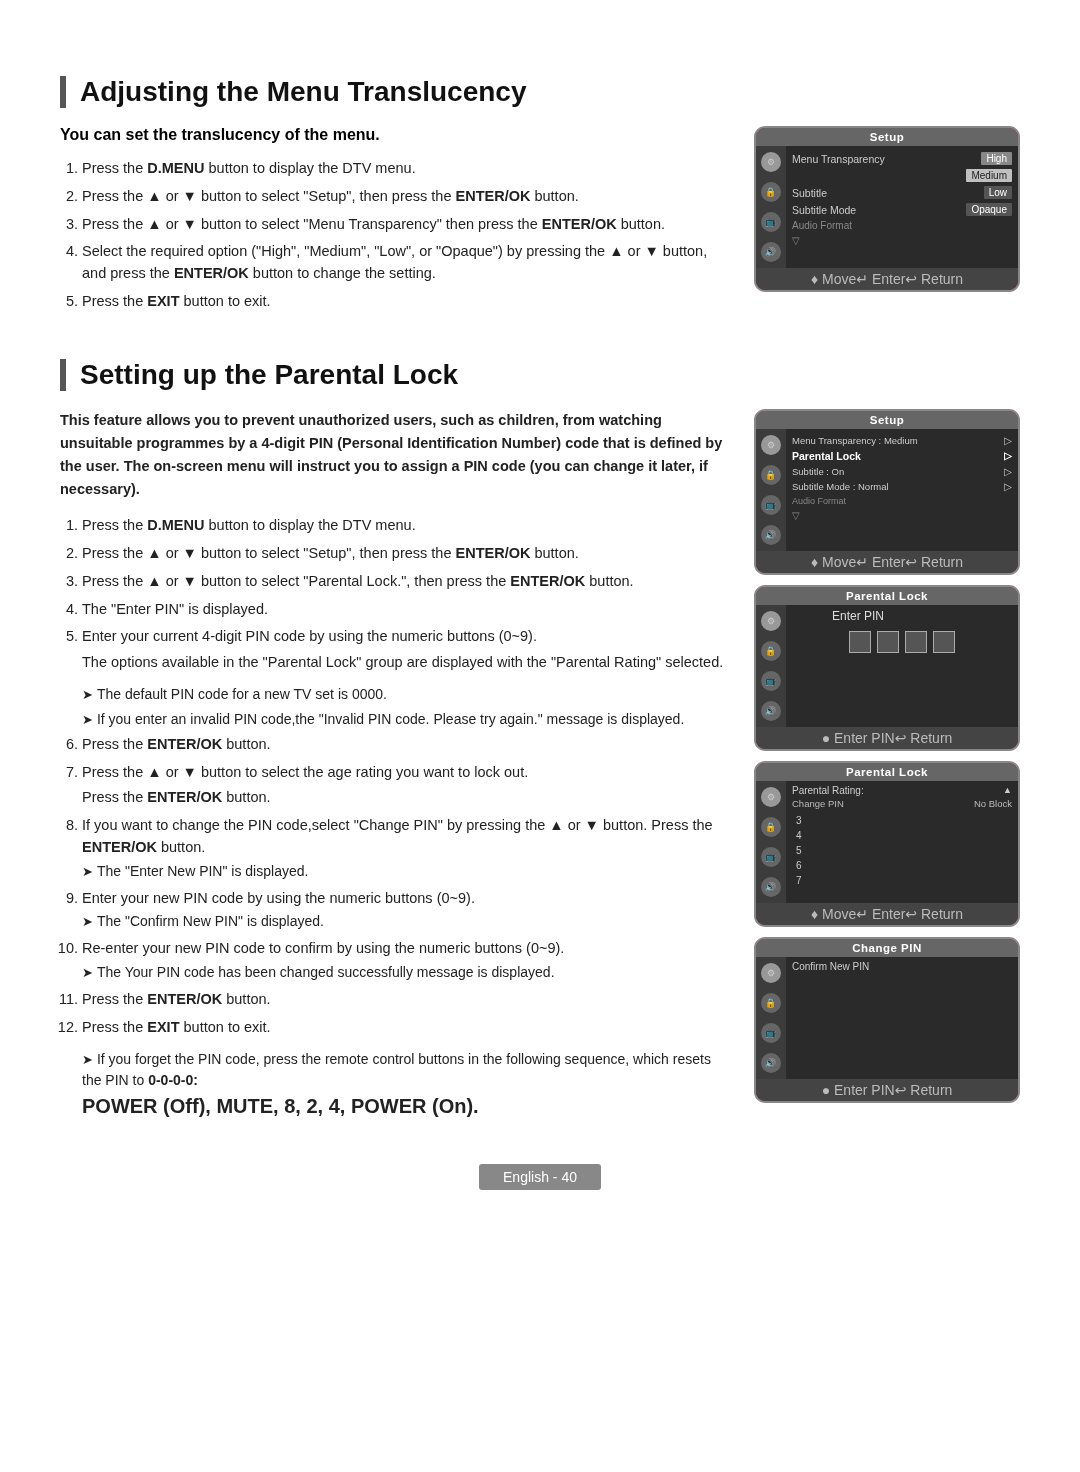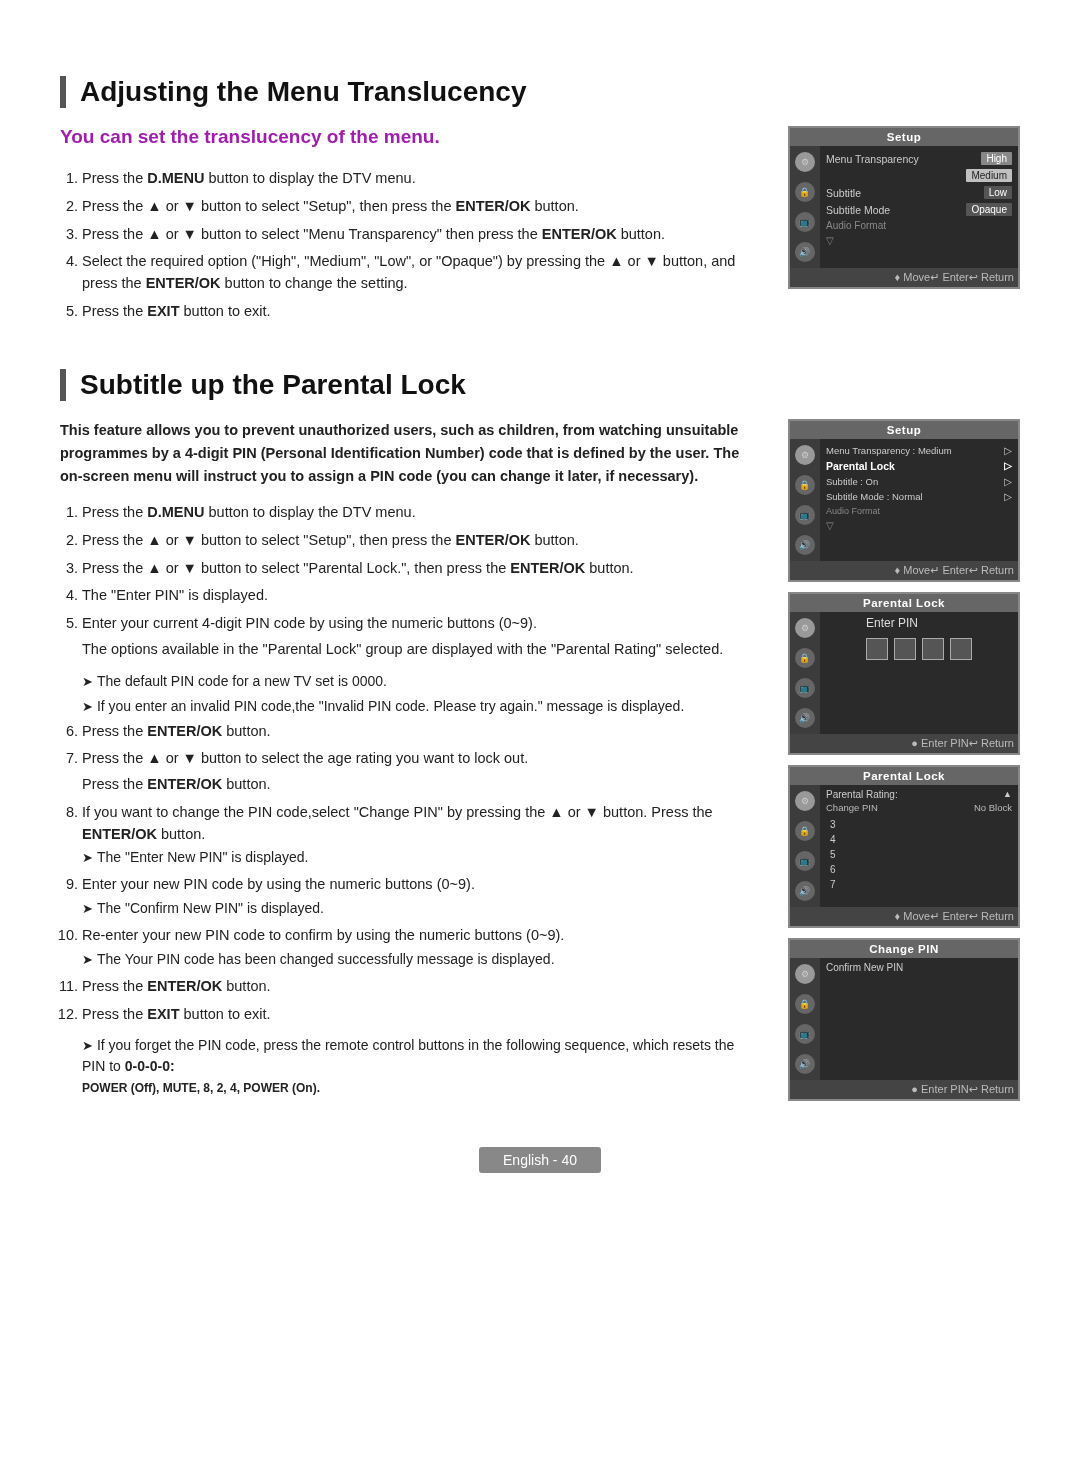--- a/index.html
+++ b/index.html
@@ -18,23 +18,23 @@
       font-size: 28px;
       font-weight: bold;
       color: #111;
       border-left: 6px solid #555;
       padding-left: 14px;
       margin-bottom: 18px;
       margin-top: 36px;
     }
 
     .section-intro {
-      font-size: 19px;
-      margin-bottom: 20px;
-      color: #a21caf;
+      font-size: 16px;
+      margin-bottom: 14px;
+      color: #000000;
     }
 
     .section-intro strong {
       font-weight: bold;
     }
 
     
     .section-layout {
       display: flex;
       gap: 30px;
@@ -83,23 +83,23 @@
       font-size: 14.5px;
       font-weight: bold;
       margin-bottom: 14px;
       line-height: 1.6;
     }
 
     
     .tv-screen {
       background: #b91c1c;
       border: 2px solid #888;
-      border-radius: 0;
+      border-radius: 11px;
       padding: 0;
-      width: 232px;
+      width: 266px;
       overflow: hidden;
       font-size: 11px;
       color: #eee;
     }
     .tv-title-bar {
       background: #666;
       color: #fff;
       text-align: center;
       font-size: 11.5px;
       font-weight: bold;
@@ -161,23 +161,23 @@
     .tv-menu-row .val.highlight {
       background: #c0c0c0;
       color: #222;
     }
     .tv-menu-row .val.dark {
       background: #555;
     }
     .tv-footer {
       background: #444;
       display: flex;
-      justify-content: flex-end;
+      justify-content: center;
       padding: 3px 4px;
-      font-size: 11px;
+      font-size: 14px;
       color: #bbb;
     }
 
     
     .tv-pin-boxes {
       display: flex;
       gap: 6px;
       justify-content: center;
       margin: 8px 0;
     }
@@ -292,21 +292,21 @@
           <span>♦ Move</span>
           <span>↵ Enter</span>
           <span>↩ Return</span>
         </div>
       </div>
     </div>
   </div>
 </div>
 
 <div style="margin-top:30px;">
-  <h1 class="section-title">Subtitle up the Parental Lock</h1>
+  <h1 class="section-title">Setting up the Parental Lock</h1>
 
   <div class="section-layout">
     <div class="section-text">
       <p class="bold-intro">This feature allows you to prevent unauthorized users, such as children, from watching unsuitable programmes by a 4-digit PIN (Personal Identification Number) code that is defined by the user. The on-screen menu will instruct you to assign a PIN code (you can change it later, if necessary).</p>
 
       <ol>
         <li>Press the <strong>D.MENU</strong> button to display the DTV menu.</li>
         <li>Press the ▲ or ▼ button to select "Setup", then press the <strong>ENTER/OK</strong> button.</li>
         <li>Press the ▲ or ▼ button to select "Parental Lock.", then press the <strong>ENTER/OK</strong> button.</li>
         <li>The "Enter PIN" is displayed.</li>
@@ -336,21 +336,21 @@
         <li>Re-enter your new PIN code to confirm by using the numeric buttons (0~9).<br>
           <div class="note-indent" style="padding-left:0;margin-top:2px;"><span class="arrow">➤</span>The Your PIN code has been changed successfully message is displayed.</div>
         </li>
         <li>Press the <strong>ENTER/OK</strong> button.</li>
         <li>Press the <strong>EXIT</strong> button to exit.</li>
       </ol>
 
       <div class="note-indent" style="margin-top:8px;">
         <span class="arrow">➤</span>If you forget the PIN code, press the remote control buttons in the following sequence, which resets the PIN to <strong>0-0-0-0:</strong>
       </div>
-      <div style="padding-left:22px;font-weight:bold;font-size:12px;margin-top:4px;">
+      <div style="padding-left:22px;font-weight:bold;font-size:20px;margin-top:4px;">
         POWER (Off), MUTE, 8, 2, 4, POWER (On).
       </div>
     </div>
 
     <div class="section-screens">
 
       <div class="tv-screen">
         <div class="tv-title-bar">Setup</div>
         <div class="tv-body">
           <div class="tv-sidebar">

